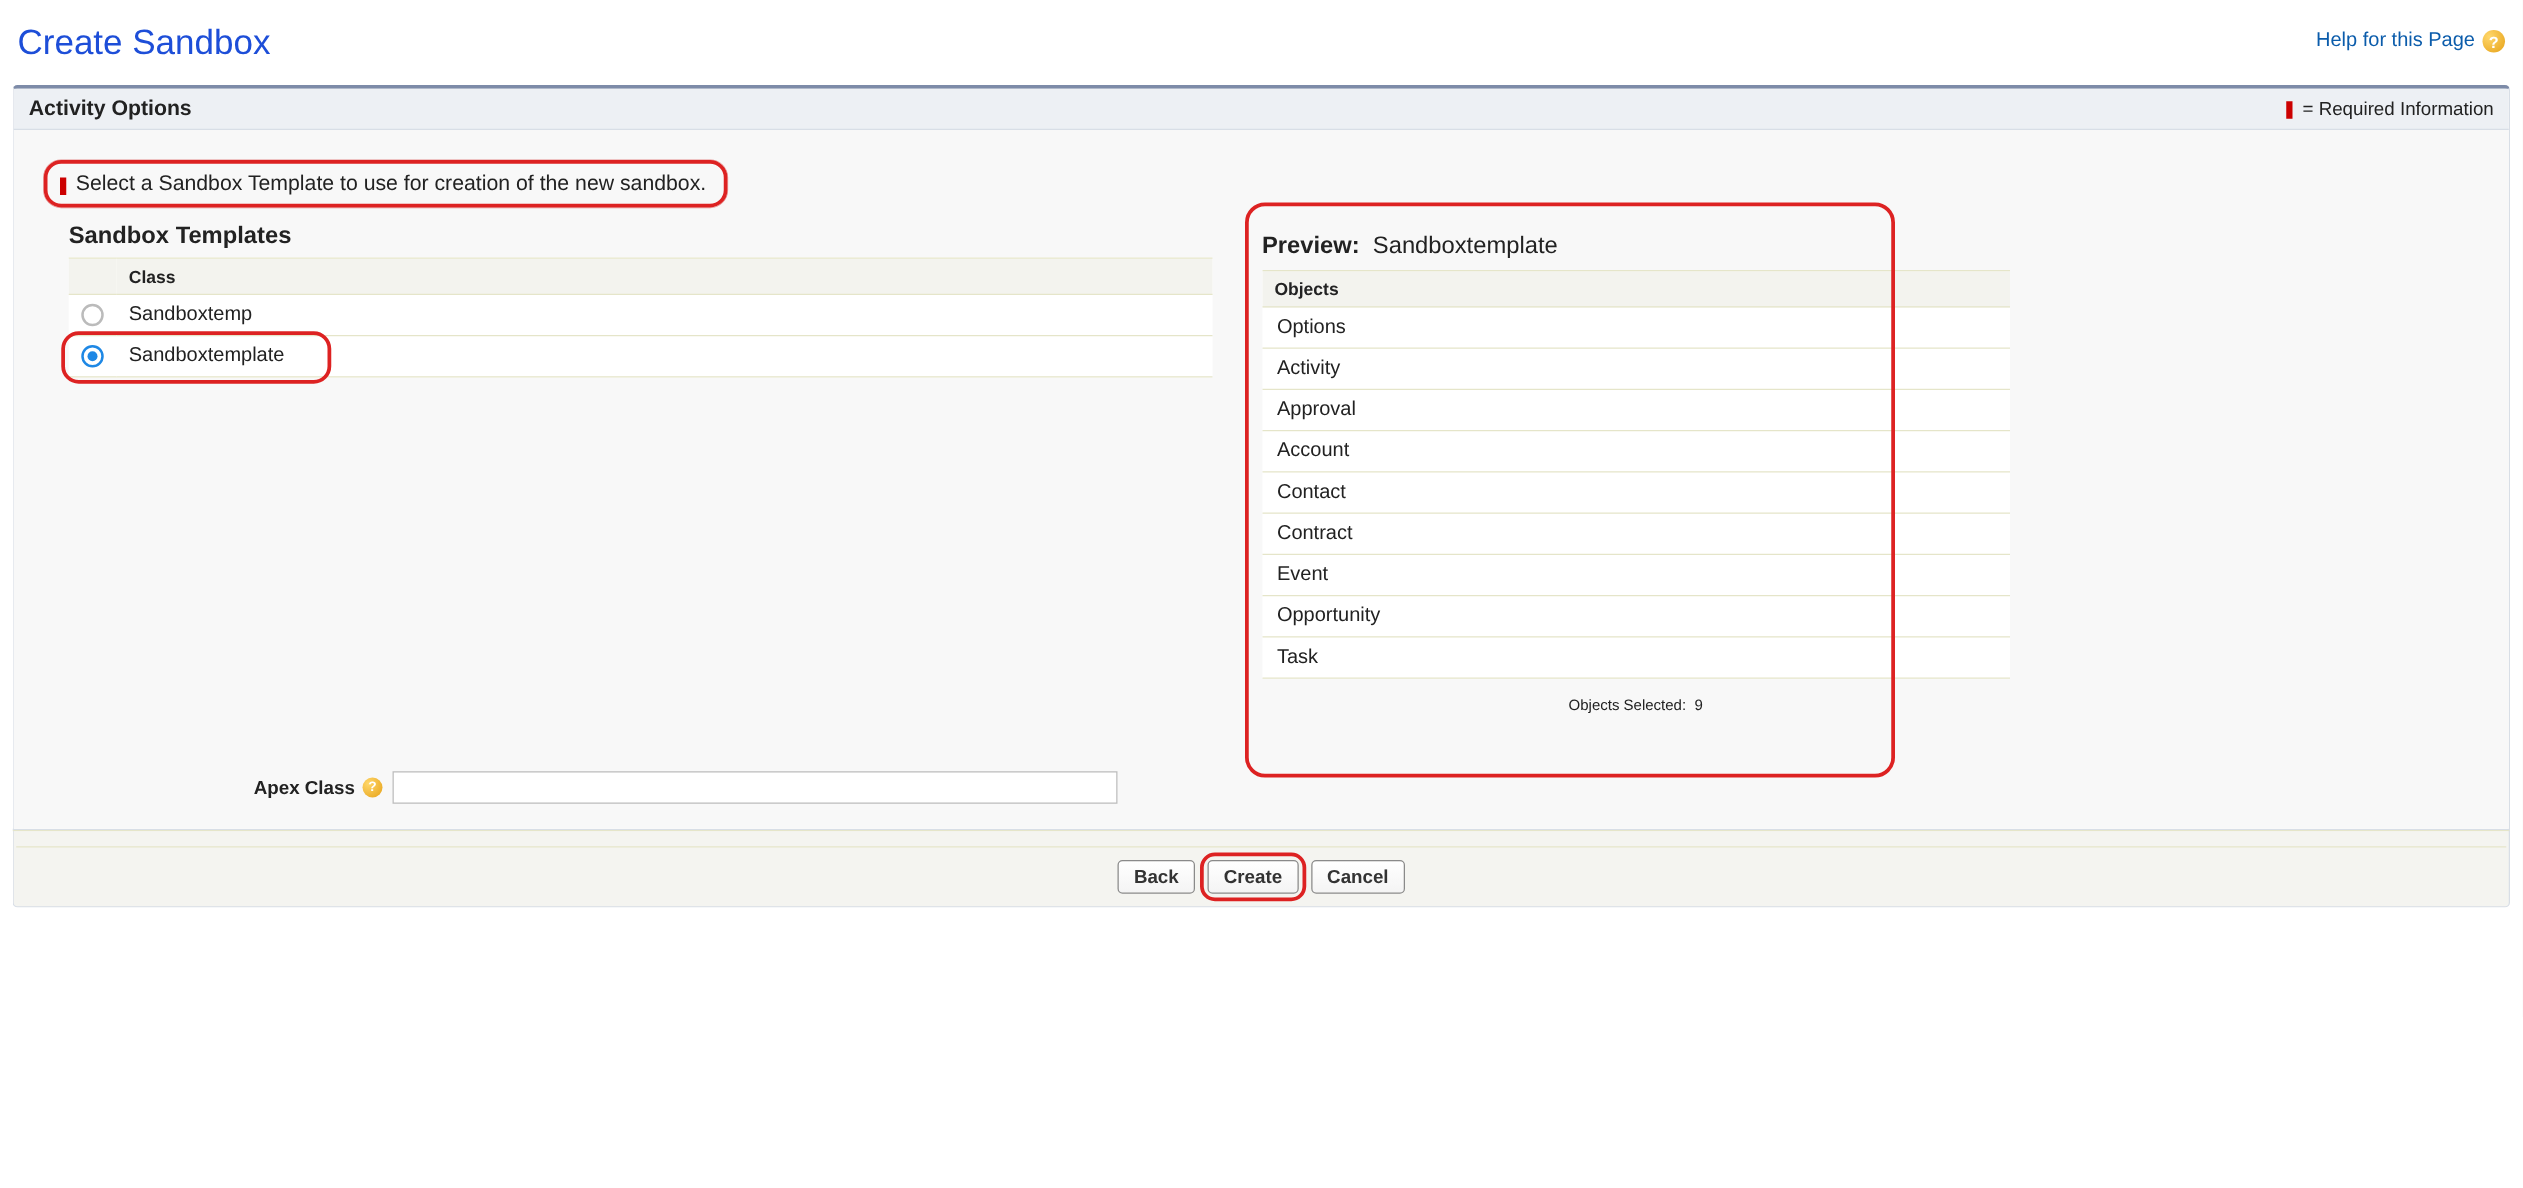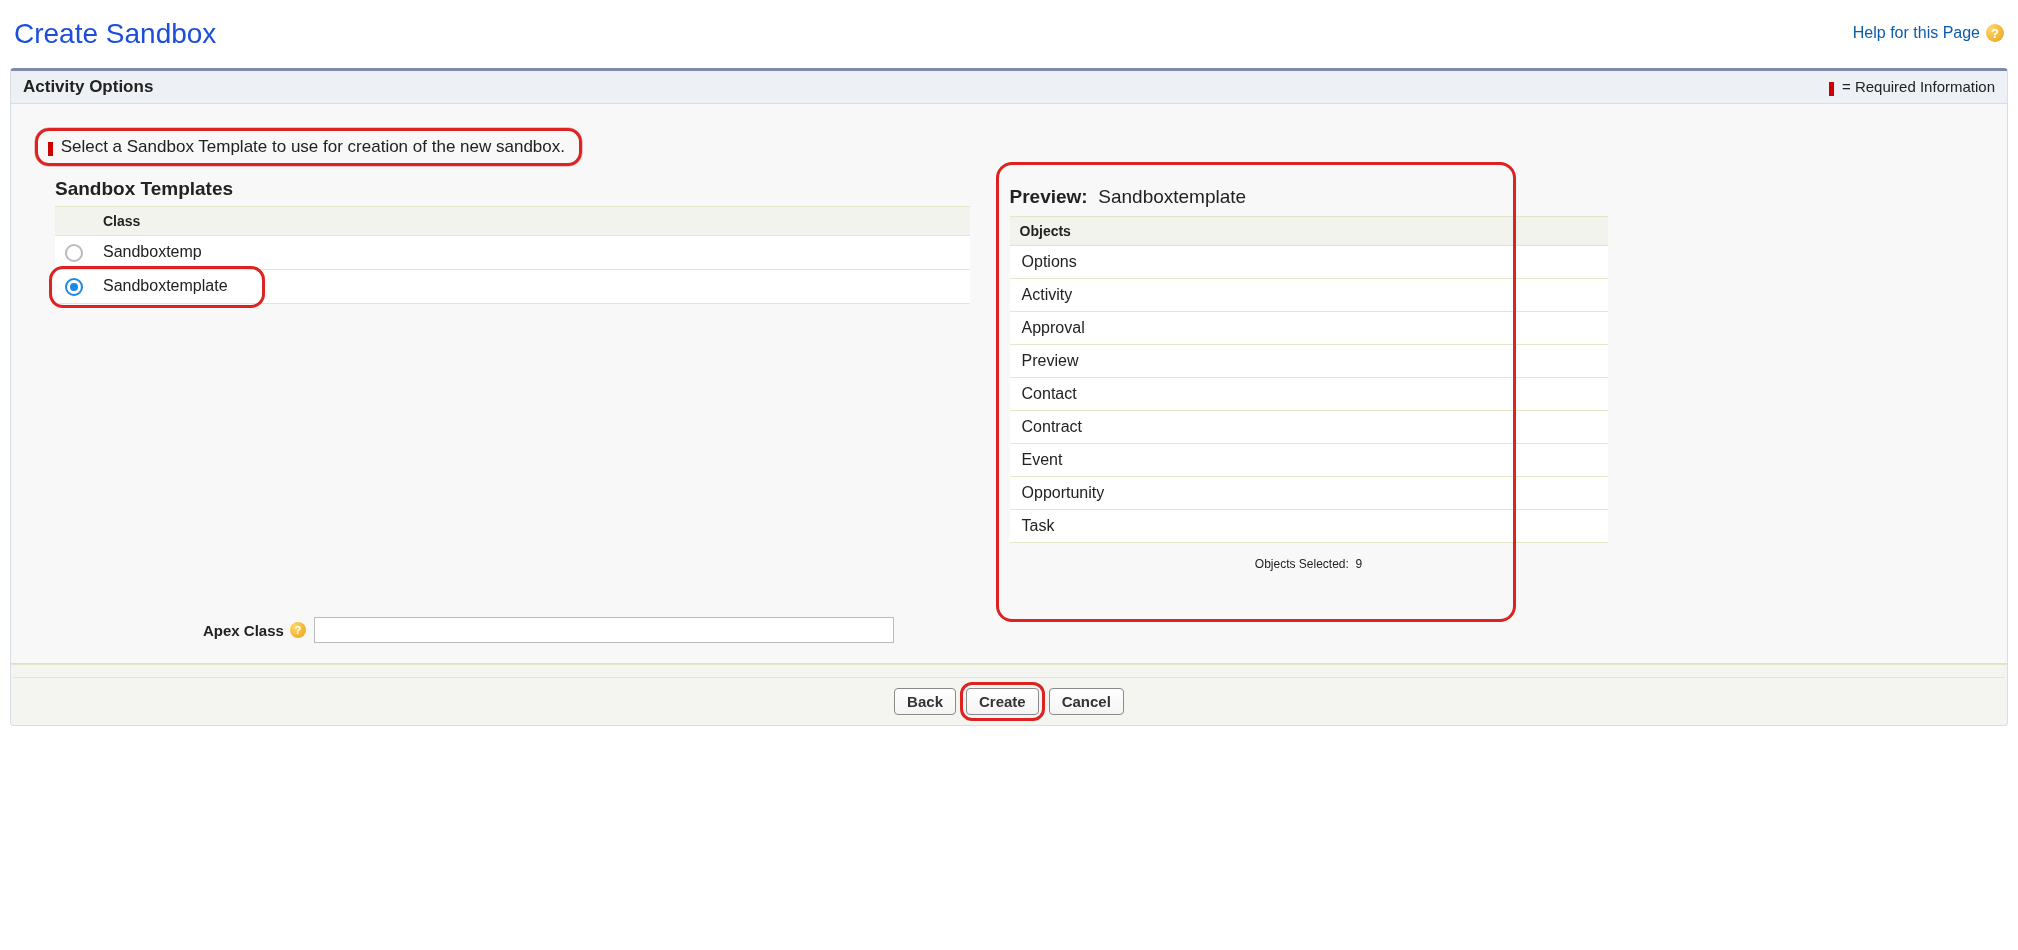--- a/index.html
+++ b/index.html
@@ -326,21 +326,21 @@
               <tr>
                   <td>Options</td>
                 </tr>
               <tr>
                   <td>Activity</td>
                 </tr>
               <tr>
                   <td>Approval</td>
                 </tr>
               <tr>
-                  <td>Preview</td>
+                  <td>Account</td>
                 </tr>
               <tr>
                   <td>Contact</td>
                 </tr>
               <tr>
                   <td>Contract</td>
                 </tr>
               <tr>
                   <td>Event</td>
                 </tr>

